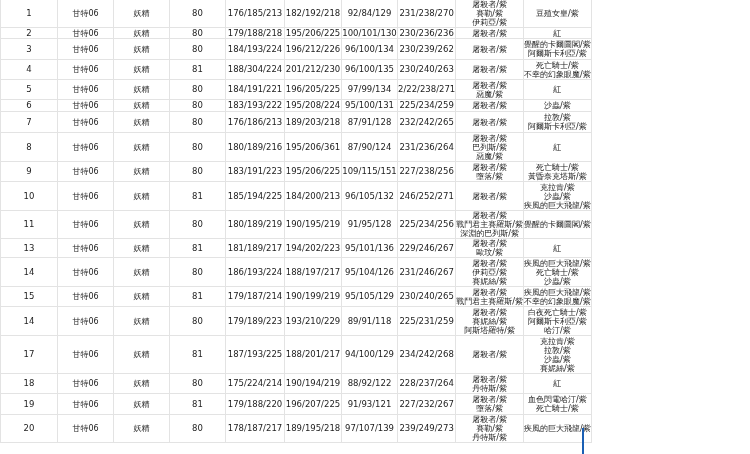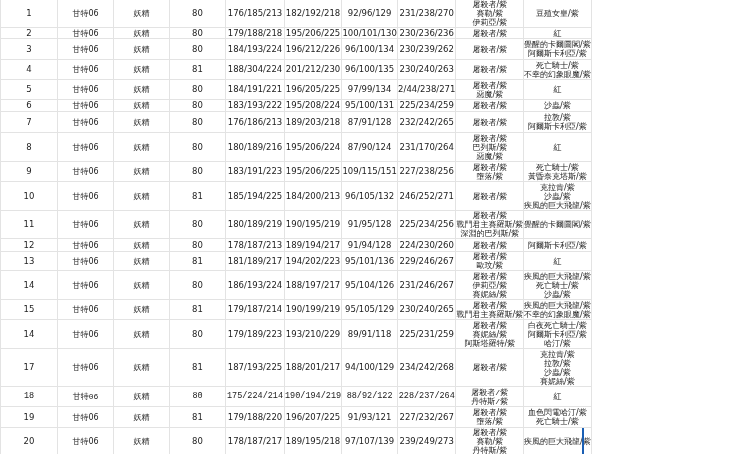--- a/index.html
+++ b/index.html
@@ -31,21 +31,21 @@
       <col style="width: 62px;">
     </colgroup>
   <tbody id="tbody">
       <tr style="height: 26px;">
         <td class="num col-first">1</td>
         <td>甘特06</td>
         <td>妖精</td>
         <td class="num">80</td>
         <td class="num">176/185/213</td>
         <td class="num">182/192/218</td>
-        <td class="num">92/96/129</td>
+        <td class="num">92/84/129</td>
         <td class="num">231/238/270</td>
         <td>
           <span class="line">屠殺者/紫</span>
           <span class="line">賽勒/紫</span>
           <span class="line">伊莉亞/紫</span>
         </td>
         <td>
           <span class="line">豆殖女皇/紫</span>
         </td>
       </tr>
@@ -100,21 +100,21 @@
         </td>
       </tr>
       <tr style="height: 20px;">
         <td class="num col-first">5</td>
         <td>甘特06</td>
         <td>妖精</td>
         <td class="num">80</td>
         <td class="num">184/191/221</td>
         <td class="num">196/205/225</td>
         <td class="num">97/99/134</td>
-        <td class="num">2/44/238/271</td>
+        <td class="num">2/22/238/271</td>
         <td>
           <span class="line">屠殺者/紫</span>
           <span class="line">惡魔/紫</span>
         </td>
         <td>
           <span class="line">紅</span>
         </td>
       </tr>
       <tr style="height: 12px;">
         <td class="num col-first">6</td>
@@ -148,23 +148,23 @@
           <span class="line">拉敦/紫</span>
           <span class="line">阿爾斯卡利亞/紫</span>
         </td>
       </tr>
       <tr style="height: 29px;">
         <td class="num col-first">8</td>
         <td>甘特06</td>
         <td>妖精</td>
         <td class="num">80</td>
         <td class="num">180/189/216</td>
-        <td class="num">195/206/224</td>
+        <td class="num">195/206/361</td>
         <td class="num">87/90/124</td>
-        <td class="num">231/170/264</td>
+        <td class="num">231/236/264</td>
         <td>
           <span class="line">屠殺者/紫</span>
           <span class="line">巴列斯/紫</span>
           <span class="line">惡魔/紫</span>
         </td>
         <td>
           <span class="line">紅</span>
         </td>
       </tr>
       <tr style="height: 20px;">
@@ -214,36 +214,20 @@
         <td class="num">225/234/256</td>
         <td>
           <span class="line">屠殺者/紫</span>
           <span class="line">戰鬥君主賽羅斯/紫</span>
           <span class="line">深淵的巴列斯/紫</span>
         </td>
         <td>
           <span class="line">覺醒的卡爾圖閣/紫</span>
         </td>
       </tr>
-      <tr style="height: 13px;">
-        <td class="num col-first">12</td>
-        <td>甘特06</td>
-        <td>妖精</td>
-        <td class="num">80</td>
-        <td class="num">178/187/213</td>
-        <td class="num">189/194/217</td>
-        <td class="num">91/94/128</td>
-        <td class="num">224/230/260</td>
-        <td>
-          <span class="line">屠殺者/紫</span>
-        </td>
-        <td>
-          <span class="line">阿爾斯卡利亞/紫</span>
-        </td>
-      </tr>
       <tr style="height: 19px;">
         <td class="num col-first">13</td>
         <td>甘特06</td>
         <td>妖精</td>
         <td class="num">81</td>
         <td class="num">181/189/217</td>
         <td class="num">194/202/223</td>
         <td class="num">95/101/136</td>
         <td class="num">229/246/267</td>
         <td>
@@ -324,21 +308,21 @@
         <td>
           <span class="line">屠殺者/紫</span>
         </td>
         <td>
           <span class="line">克拉肯/紫</span>
           <span class="line">拉敦/紫</span>
           <span class="line">沙蟲/紫</span>
           <span class="line">賽妮絲/紫</span>
         </td>
       </tr>
-      <tr style="height: 20px; font-family: Liberation Mono, monospace;">
+      <tr style="height: 20px;">
         <td class="num col-first">18</td>
         <td>甘特06</td>
         <td>妖精</td>
         <td class="num">80</td>
         <td class="num">175/224/214</td>
         <td class="num">190/194/219</td>
         <td class="num">88/92/122</td>
         <td class="num">228/237/264</td>
         <td>
           <span class="line">屠殺者/紫</span>

